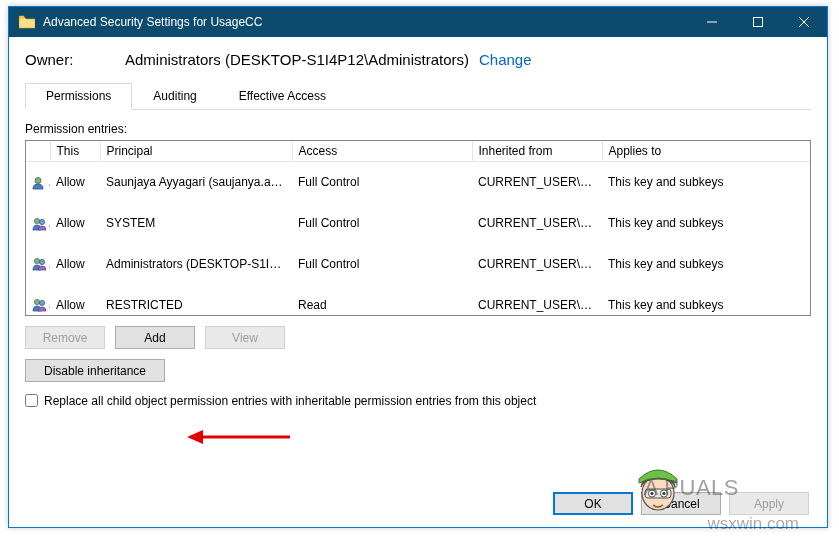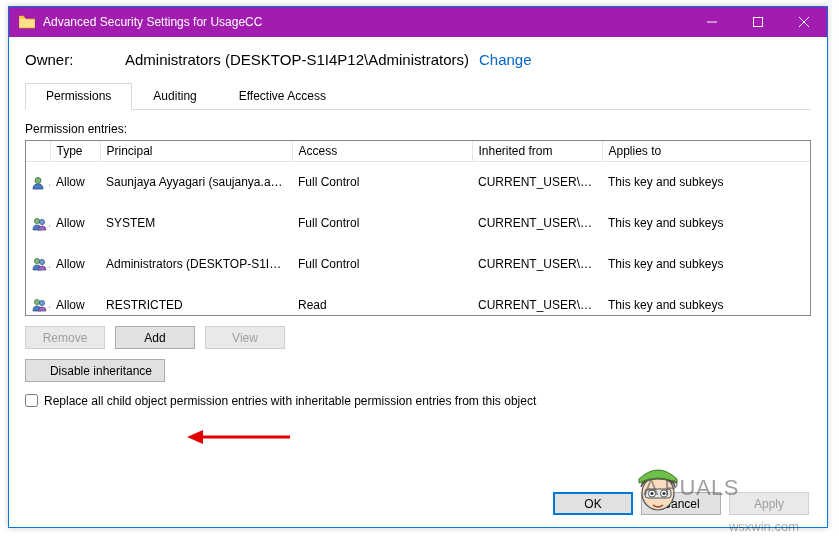--- a/index.html
+++ b/index.html
@@ -20,21 +20,21 @@
       width: 820px;
       height: 522px;
       border: 1px solid #0078d7;
       background: #fff;
       box-shadow: 0 0 6px rgba(0,0,0,0.2);
       display: flex;
       flex-direction: column;
     }
     .titlebar {
       height: 30px;
-      background: #a21caf;
+      background: #0c4a6e;
       display: flex;
       align-items: center;
       color: #fff;
       font-size: 12px;
     }
     .titlebar-icon {
       width: 16px;
       height: 14px;
       margin: 0 8px 0 10px;
       position: relative;
@@ -149,21 +149,21 @@
       font-family: inherit;
       font-size: 12px;
       cursor: pointer;
     }
     .btn:disabled {
       color: #9e9e9e;
       border-color: #d0d0d0;
       cursor: default;
       background: #e9e9e9;
     }
-    .btn.wide { min-width: 140px; text-align: right; }
+    .btn.wide { min-width: 140px; text-align: center; }
     .btn.primary {
       background: #e1e1e1;
       border: 2px solid #0078d7;
     }
     .inherit-row { margin-top: 10px; }
     .checkbox-row {
       margin-top: 12px;
       display: flex;
       align-items: flex-start;
       gap: 6px;
@@ -194,21 +194,21 @@
       color: #444;
       opacity: 0.5;
       font-weight: 500;
       pointer-events: none;
       letter-spacing: 0.5px;
     }
     .watermark2 {
       position: absolute;
       bottom: 3px;
       right: 40px;
-      font-size: 13px;
+      font-size: 17px;
       color: rgba(0,0,0,0.35);
       pointer-events: none;
     }
     .cartoon {
       position: absolute;
       right: 158px;
       bottom: 22px;
       pointer-events: none;
     }
   </style>
@@ -267,21 +267,21 @@
             <col class="col-icon">
               <col class="col-type">
               <col class="col-principal">
               <col class="col-access">
               <col class="col-inherited">
               <col class="col-applies">
           </colgroup>
           <thead>
             <tr>
               <th></th>
-              <th>Type</th>
+              <th>This</th>
               <th>Principal</th>
               <th>Access</th>
               <th>Inherited from</th>
               <th>Applies to</th>
             </tr>
           </thead>
           <tbody id="perm-rows">
               <tr>
                 <td><span class="principal-icon"><svg width="16" height="14">
                       <circle cx="6" cy="4.5" r="3" fill="#7fb77e" stroke="#3a6b39" stroke-width="0.8"></circle>

